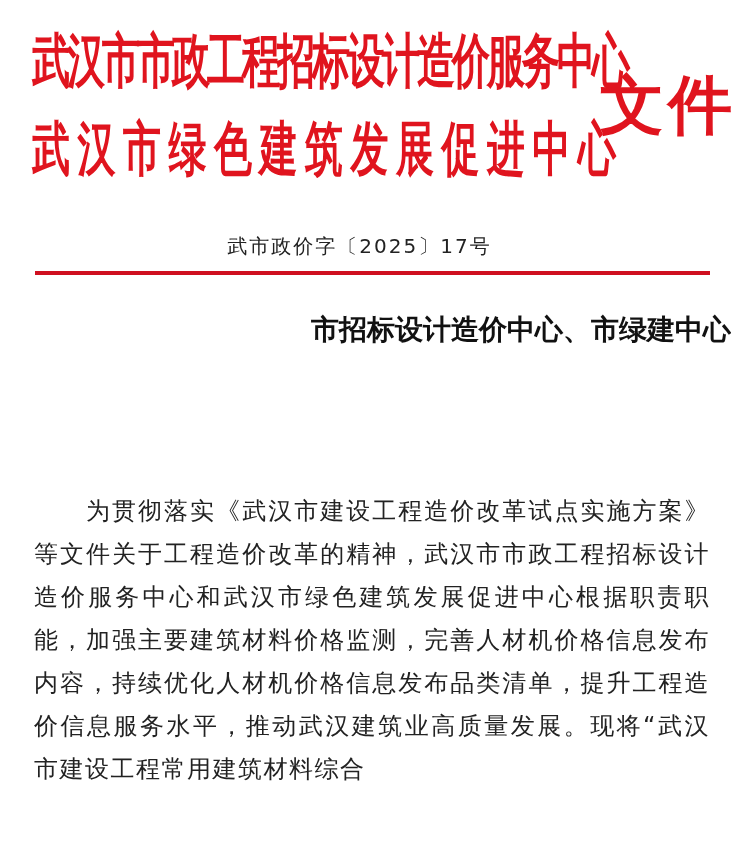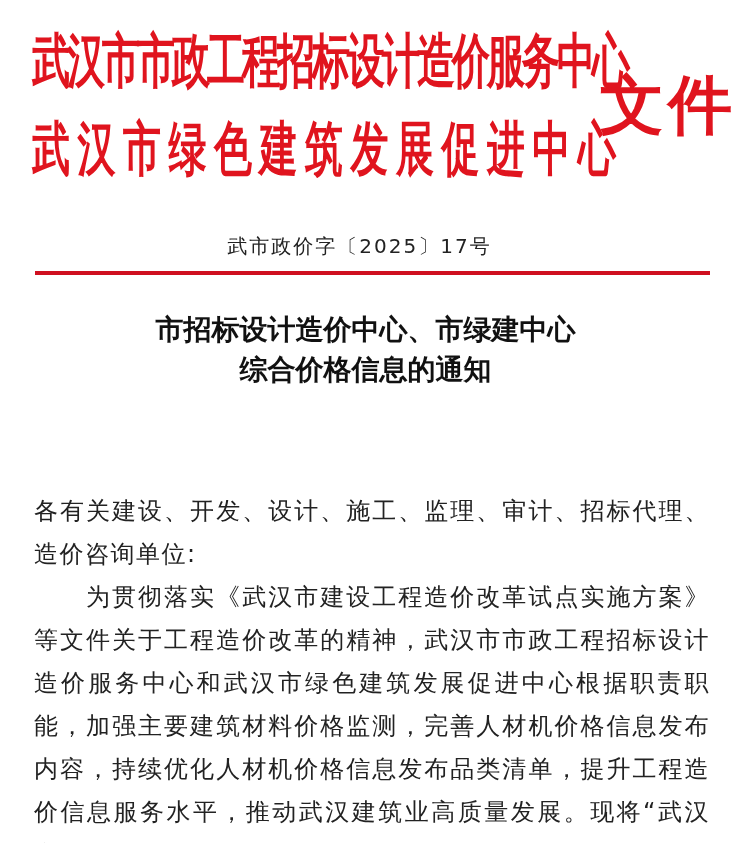--- a/index.html
+++ b/index.html
@@ -15,21 +15,21 @@
     position:absolute; left:600px; top:62px; color:#e0141e;
     font-family:"DejaVu Serif", serif; font-weight:bold; font-size:64px; letter-spacing:4px;
     white-space:nowrap;
   }
   .doc-no {
     position:absolute; left:0; right:12px; top:233px; text-align:center;
     font-family:"DejaVu Sans", sans-serif; font-size:20px; color:#222; letter-spacing:2px;
   }
   .red-rule { position:absolute; left:35px; width:675px; top:271px; height:4px; background:#cf1020; }
   .title {
-    position:absolute; left:0; right:0; top:310px; text-align:center;
+    position:absolute; left:0; right:0; top:310px; text-align:right;
     font-family:"DejaVu Serif", serif; font-weight:bold; font-size:28px; line-height:40px; color:#111;
   }
   .body-text {
     position:absolute; left:34px; width:676px; top:490px;
     font-family:"DejaVu Sans", sans-serif; font-size:24px; line-height:43px; color:#222;
     text-align:justify; letter-spacing:1.5px;
   }
   .body-text p { margin:0; }
   .indent { text-indent:52px; }
 </style>
@@ -39,20 +39,18 @@
 <div>
   <div class="hdr-line hdr-line1">武汉市市政工程招标设计造价服务中心</div>
   <div class="hdr-line hdr-line2">武汉市绿色建筑发展促进中心</div>
   <div class="hdr-wenjian">文件</div>
 
   <div class="doc-no">武市政价字〔2025〕17号</div>
   <div class="red-rule"></div>
 
   <div class="title">
     <div>市招标设计造价中心、市绿建中心</div>
-    <div>综合价格信息的通知</div>
   </div>
 
   <div class="body-text">
-    <p>各有关建设、开发、设计、施工、监理、审计、招标代理、造价咨询单位:</p>
     <p class="indent">为贯彻落实《武汉市建设工程造价改革试点实施方案》等文件关于工程造价改革的精神，武汉市市政工程招标设计造价服务中心和武汉市绿色建筑发展促进中心根据职责职能，加强主要建筑材料价格监测，完善人材机价格信息发布内容，持续优化人材机价格信息发布品类清单，提升工程造价信息服务水平，推动武汉建筑业高质量发展。现将“武汉市建设工程常用建筑材料综合</p>
   </div>
 </div>
 
 </body></html>

